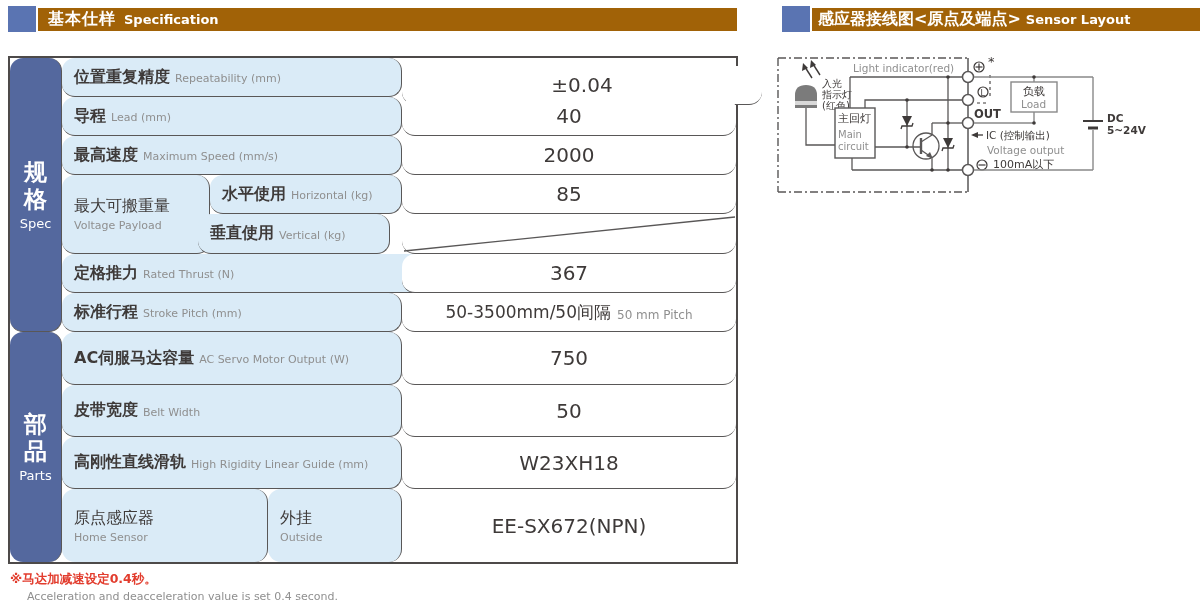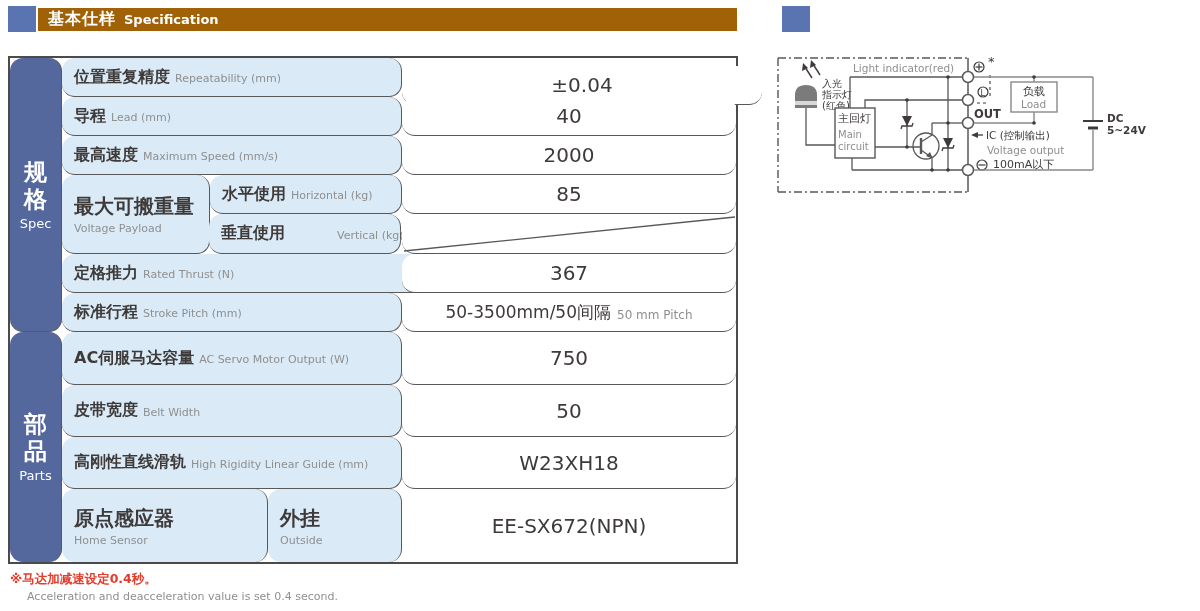--- a/index.html
+++ b/index.html
@@ -18,21 +18,21 @@
   
   .tbl{position:absolute;left:8px;top:56px;width:730px;height:508px;
        border:2px solid #4d4a49;box-sizing:border-box;background:#fff;}
   .cell{position:absolute;box-sizing:border-box;display:flex;align-items:center;border-radius:13px;}
   .br{border-right:1.5px solid #595757;}
   .bb{border-bottom:1.5px solid #595757;}
   .lab{background:#daebf7;padding-left:12px;}
   .lab .zh{font-size:16px;font-weight:bold;color:#3e3a39;white-space:nowrap;}
   .lab .en{font-size:11px;color:#8f8f8f;margin-left:5px;white-space:nowrap;margin-top:3px;}
   .lab2{background:#daebf7;padding-left:12px;flex-direction:column;align-items:flex-start;justify-content:center;}
-  .lab2 .zh{font-size:20px;font-weight:bold;}
+  .lab2 .zh{font-size:16px;font-weight:normal;}
   .lab2 .en{font-size:11px;color:#8f8f8f;margin-top:2px;}
   .val{justify-content:center;background:#fff;font-size:20px;color:#3e3a39;}
   .val .unit{font-size:12px;color:#8f8f8f;margin-left:6px;margin-top:5px;}
   .sidebar{background:#54689e;flex-direction:column;justify-content:center;align-items:center;color:#fff;}
   .sidebar .ch{font-size:23px;font-weight:bold;line-height:27px;}
   .sidebar .en{font-size:13px;margin-top:3px;}
   
   .fn-red{position:absolute;left:10px;top:571px;font-size:12.5px;font-weight:bold;color:#e23c2d;}
   .fn-gray{position:absolute;left:27px;top:590px;font-size:11px;color:#8f8f8f;}
   
@@ -45,20 +45,24 @@
 <div class="sec-header" style="left:8px;top:6px;width:729px;">
   <div class="accent"></div>
   <div class="bar" style="width:699px;">
     <span class="zh">基本仕样</span>
     <span class="en">Specification</span>
   </div>
 </div>
 
 <div class="sec-header" style="left:782px;top:6px;width:418px;">
   <div class="accent"></div>
+  <div class="bar" style="width:388px;padding-left:6px;">
+    <span class="zh" style="letter-spacing:0;">感应器接线图&lt;原点及端点&gt;</span>
+    <span class="en" style="margin-left:5px;">Sensor Layout</span>
+  </div>
 </div>
 
 <div class="tbl">
 
   <div class="cell sidebar br bb" style="left:0;top:0;width:52px;height:274px;">
     <span class="ch">规</span>
     <span class="ch">格</span>
     <span class="en">Spec</span>
   </div>
   <div class="cell sidebar br" style="left:0;top:274px;width:52px;height:230px;">
@@ -95,21 +99,21 @@
     <span class="zh">最大可搬重量</span>
     <span class="en">Voltage Payload</span>
   </div>
   <div class="cell lab br bb" style="left:200px;top:117px;width:192px;height:39px;">
     <span class="zh">水平使用</span>
     <span class="en">Horizontal (kg)</span>
   </div>
   <div class="cell val bb" style="left:392px;top:117px;width:334px;height:39px;">
     <span>85</span>
   </div>
-  <div class="cell lab br bb" style="left:199px;top:156px;width:192px;height:40px;gap:47px;">
+  <div class="cell lab br bb" style="left:188px;top:156px;width:192px;height:40px;">
     <span class="zh">垂直使用</span>
     <span class="en">Vertical (kg)</span>
   </div>
   <div class="cell val bb" style="left:392px;top:156px;width:334px;height:40px;padding:0;">
     <svg width="334" height="40" viewBox="0 0 334 40">
       <line x1="2" y1="37" x2="333" y2="3" stroke="#595757" stroke-width="1.3"></line>
     </svg>
   </div>
 
   <div class="cell lab br bb" style="left:52px;top:196px;width:372px;height:39px;">

